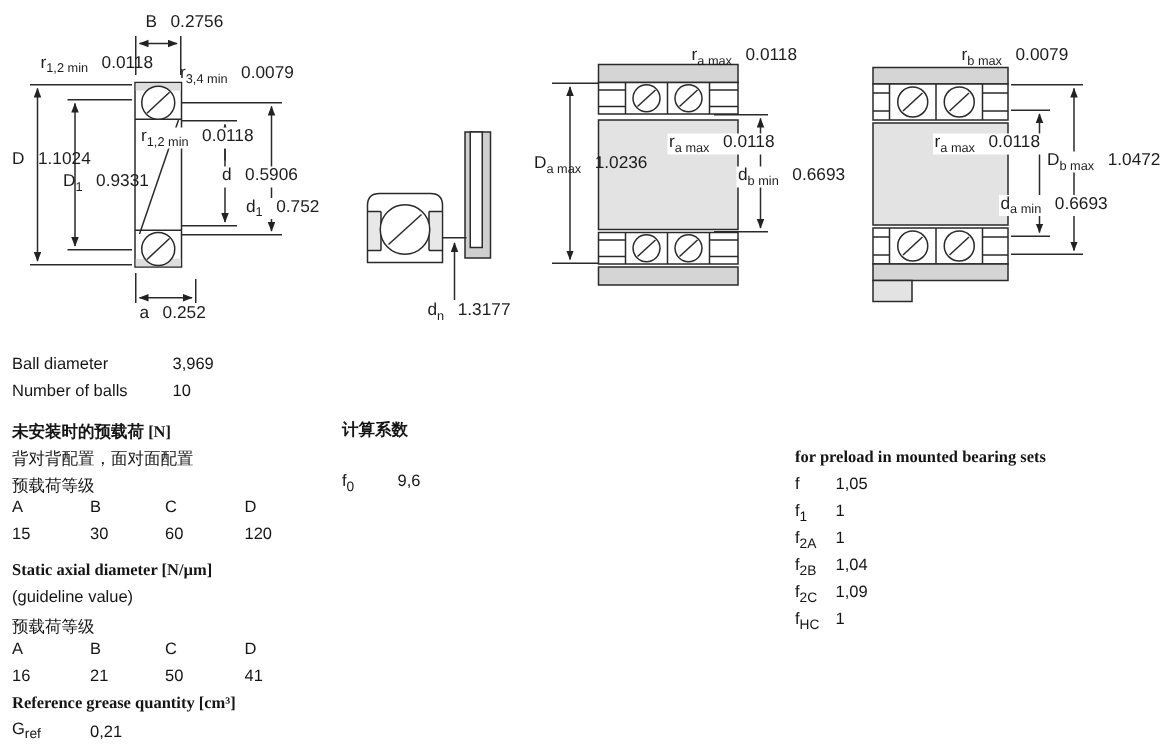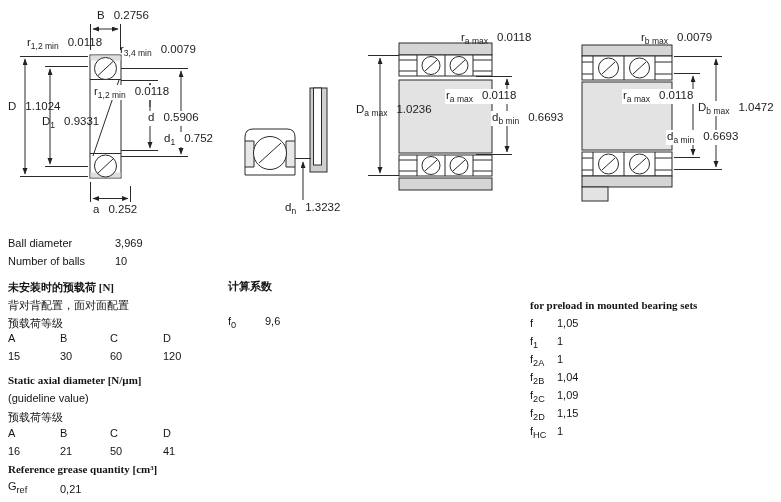--- a/index.html
+++ b/index.html
@@ -206,21 +206,21 @@
     <span class="sym"><span>d</span><sub>1</sub></span>
     <span class="v">0.752</span>
   </div>
   <div class="dim" style="left:93px;top:203px">
     <span class="sym"><span>a</span><sub></sub></span>
     <span class="v">0.252</span>
   </div>
 
   <div class="dim" style="left:285px;top:201px">
     <span class="sym"><span>d</span><sub>n</sub></span>
-    <span class="v">1.3232</span>
+    <span class="v">1.3177</span>
   </div>
 
   <div class="dim" style="left:461px;top:31px">
     <span class="sym"><span>r</span><sub>a max</sub></span>
     <span class="v">0.0118</span>
   </div>
   <div class="dim" style="left:356px;top:103px">
     <span class="sym"><span>D</span><sub>a max</sub></span>
     <span class="v">1.0236</span>
   </div>
@@ -315,22 +315,18 @@
     </div>
     <div class="frow">
       <span class="fsym"><span>f</span><sub>2B</sub></span>
       <span>1,04</span>
     </div>
     <div class="frow">
       <span class="fsym"><span>f</span><sub>2C</sub></span>
       <span>1,09</span>
     </div>
     <div class="frow">
-      <span class="fsym"><span>f</span><sub>2D</sub></span>
-      <span>1,15</span>
-    </div>
-    <div class="frow">
       <span class="fsym"><span>f</span><sub>HC</sub></span>
       <span>1</span>
     </div>
   </div>
 
 </div>
 
 </body></html>

